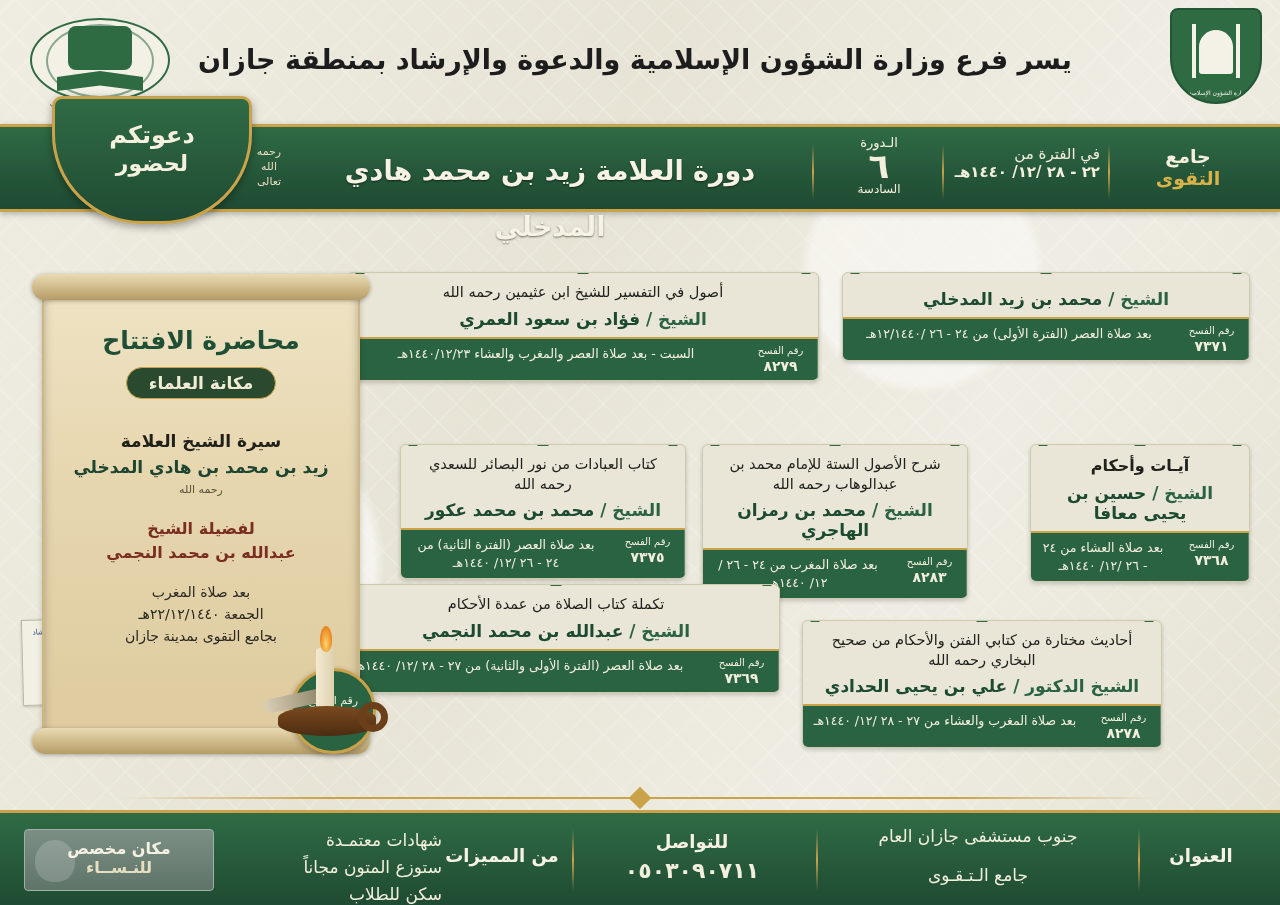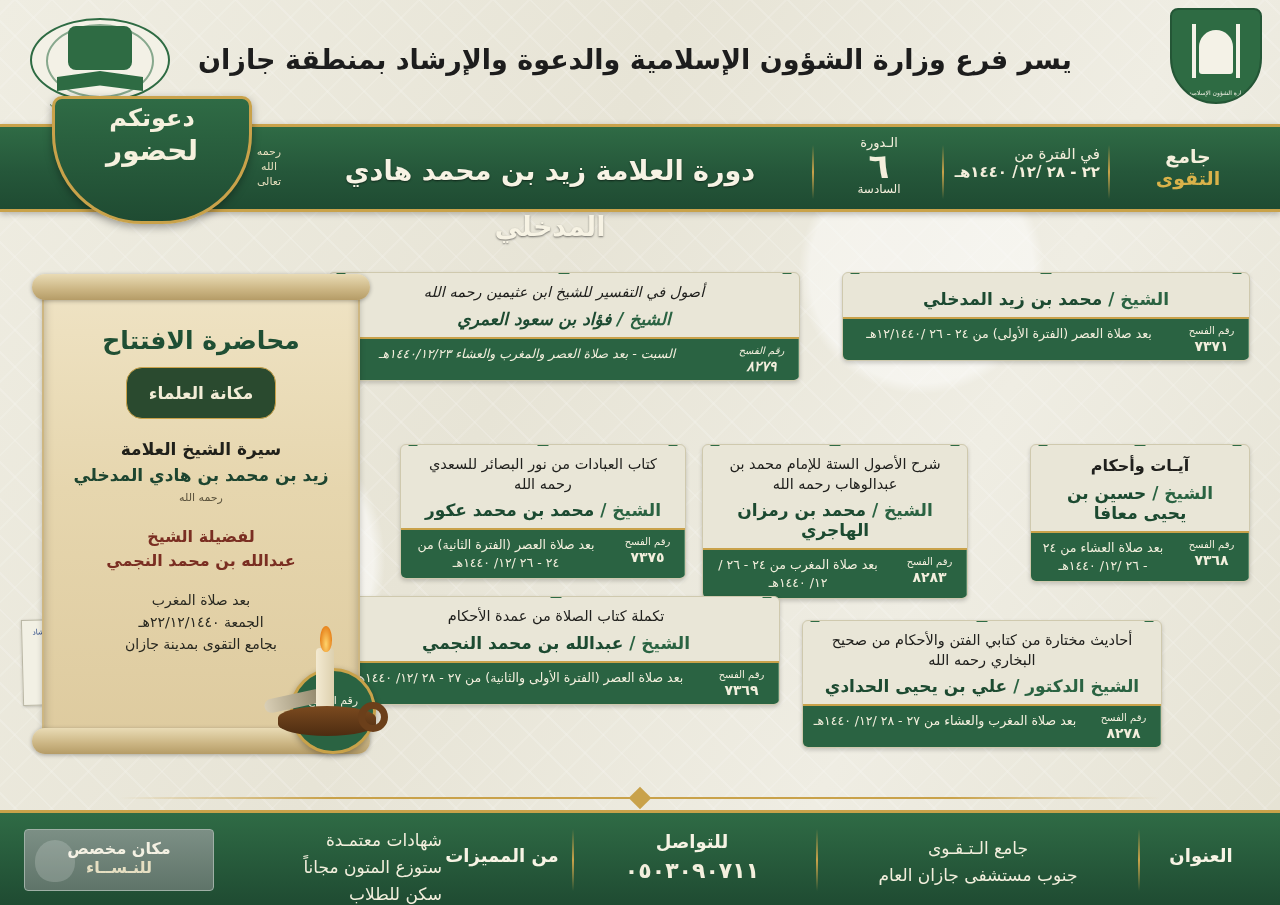--- a/index.html
+++ b/index.html
@@ -110,24 +110,24 @@
   }
   .place .l1 { font-size:19px; font-weight:bold; color:#f4efdc; }
   .place .l2 { font-size:19px; font-weight:bold; color:#d9b24a; }
 
   
   .invite {
     position:absolute; right:1028px; top:96px; width:200px; height:128px;
     background:linear-gradient(180deg,#2f6b45,#1f4b32);
     border:3px solid #c9a24a; border-radius:10px 10px 90px 90px;
     box-shadow:0 3px 8px rgba(0,0,0,.35);
-    color:#f6f1de; text-align:center; padding-top:5px;
+    color:#f6f1de; text-align:center; padding-top:22px;
   }
   .invite .l1 { font-size:24px; font-weight:bold; letter-spacing:1px; }
-  .invite .l2 { font-size:28px; font-weight:bold; margin-top:2px; }
+  .invite .l2 { font-size:22px; font-weight:bold; margin-top:2px; }
 
   
   .card {
     position:absolute; background:#e9e6d7; border:1px solid #cfc9ae;
     border-radius:6px; box-shadow:0 2px 4px rgba(0,0,0,.18);
     overflow:hidden;
   }
   .card .crown {
     position:absolute; left:0; top:-9px; width:100%; height:10px;
     background:
@@ -166,21 +166,21 @@
   .scroll .roll-top, .scroll .roll-bottom {
     position:absolute; left:0; width:338px; height:26px;
     background:linear-gradient(180deg,#e9dbb5,#cbb583 60%,#b59c67);
     border-radius:13px; box-shadow:0 1px 4px rgba(0,0,0,.3);
   }
   .scroll .roll-top { top:6px; }
   .scroll .roll-bottom { top:460px; }
   .scroll .content { position:absolute; left:30px; top:58px; width:278px; text-align:center; direction:rtl; }
   .scroll .ttl { font-size:25px; font-weight:bold; color:#1f4f34; letter-spacing:1px; }
   .scroll .rank {
-    display:inline-block; margin:12px auto 4px; padding:15px 22px;
+    display:inline-block; margin:12px auto 16px; padding:5px 22px;
     background:#2a4a2f; color:#f2ecd6; border-radius:16px;
     font-size:17px; font-weight:bold;
     border:1px solid #c9a24a;
   }
   .scroll .bio { margin-top:14px; font-size:17px; font-weight:bold; color:#20201a; line-height:1.5; }
   .scroll .bio .nm { color:#1d4530; }
   .scroll .bio .rah { display:block; font-size:11px; font-weight:normal; color:#5a523c; margin-top:2px; }
   .scroll .by { margin-top:18px; font-size:16px; font-weight:bold; color:#7a2e22; line-height:1.5; }
   .scroll .time { margin-top:16px; font-size:14px; color:#27271f; line-height:1.6; }
   .scroll .time .ln { display:block; }
@@ -298,21 +298,21 @@
       <div class="l1">جامع</div>
       <div class="l2">التقوى</div>
     </div>
   </div>
 
   <div class="invite">
     <div class="l1">دعوتكم</div>
     <div class="l2">لحضور</div>
   </div>
 
-  <div class="card" style="right:480px; top:272px; width:472px;font-style:italic;">
+  <div class="card" style="right:461px; top:272px; width:472px;">
     <div class="crown"></div>
     <div class="body">
       <div class="topic">أصول في التفسير للشيخ ابن عثيمين رحمه الله</div>
       <div class="lect">
         <span class="sh">الشيخ /</span>
         <span>فؤاد بن سعود العمري</span>
       </div>
     </div>
     <div class="foot">
       <div class="seat">
@@ -387,21 +387,21 @@
     </div>
     <div class="foot">
       <div class="seat">
         <span>رقم الفسح</span>
         <b>٧٣٦٨</b>
       </div>
       <div class="when">بعد صلاة العشاء من ٢٤ - ٢٦ /١٢/ ١٤٤٠هـ</div>
     </div>
   </div>
 
-  <div class="card" style="right:500px; top:596px; width:448px;">
+  <div class="card" style="right:500px; top:584px; width:448px;">
     <div class="crown"></div>
     <div class="body">
       <div class="topic">تكملة كتاب الصلاة من عمدة الأحكام</div>
       <div class="lect">
         <span class="sh">الشيخ /</span>
         <span>عبدالله بن محمد النجمي</span>
       </div>
     </div>
     <div class="foot">
       <div class="seat">
@@ -482,22 +482,22 @@
     <div class="dot"></div>
   </div>
 
   <div class="footer">
     <div class="col" style="right:24px; width:110px;">
       <div class="f-label" style="margin-top:22px;">العنوان</div>
     </div>
     <div class="sep" style="right:140px;"></div>
 
     <div class="col" style="right:152px; width:300px;">
+      <div class="f-lines">جنوب مستشفى جازان العام</div>
       <div class="f-lines" style="margin-top:12px; letter-spacing:2px;">جامع الـتـقـوى</div>
-      <div class="f-lines">جنوب مستشفى جازان العام</div>
     </div>
     <div class="sep" style="right:462px;"></div>
 
     <div class="col" style="right:478px; width:220px;">
       <div class="f-label" style="margin-top:8px;">للتواصل</div>
       <div class="f-phone" style="margin-top:6px;">٠٥٠٣٠٩٠٧١١</div>
     </div>
     <div class="sep" style="right:706px;"></div>
 
     <div class="col" style="right:718px; width:120px;">

